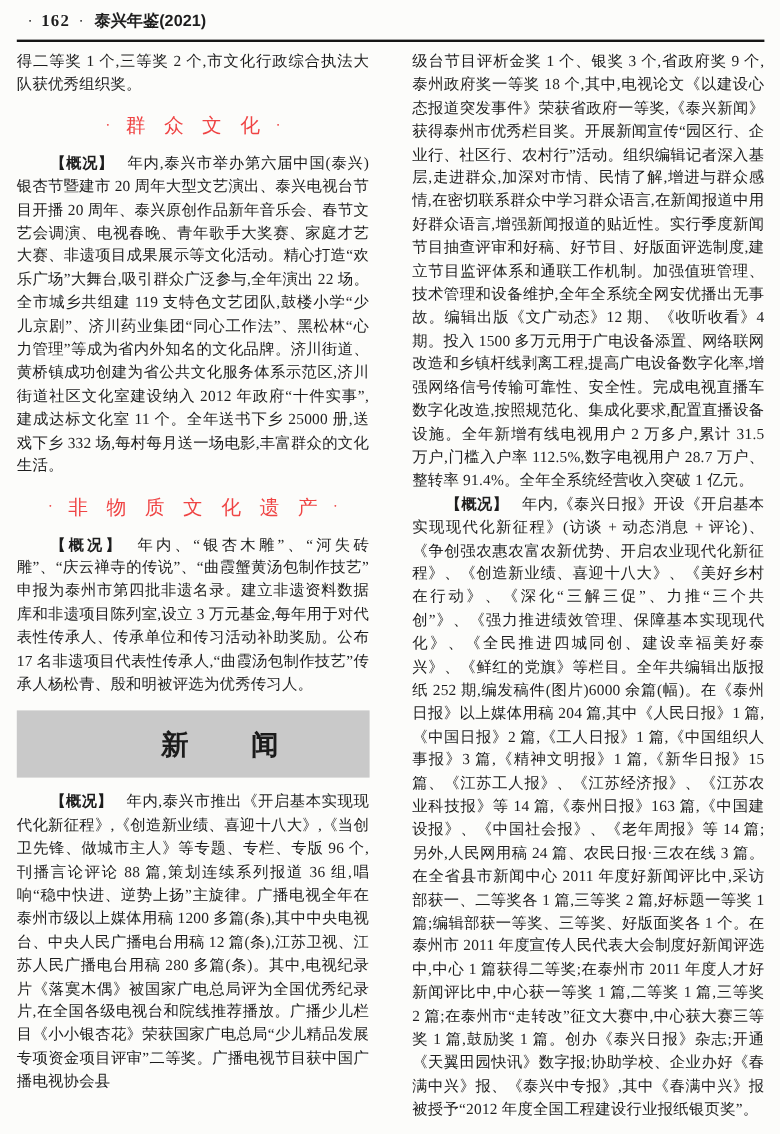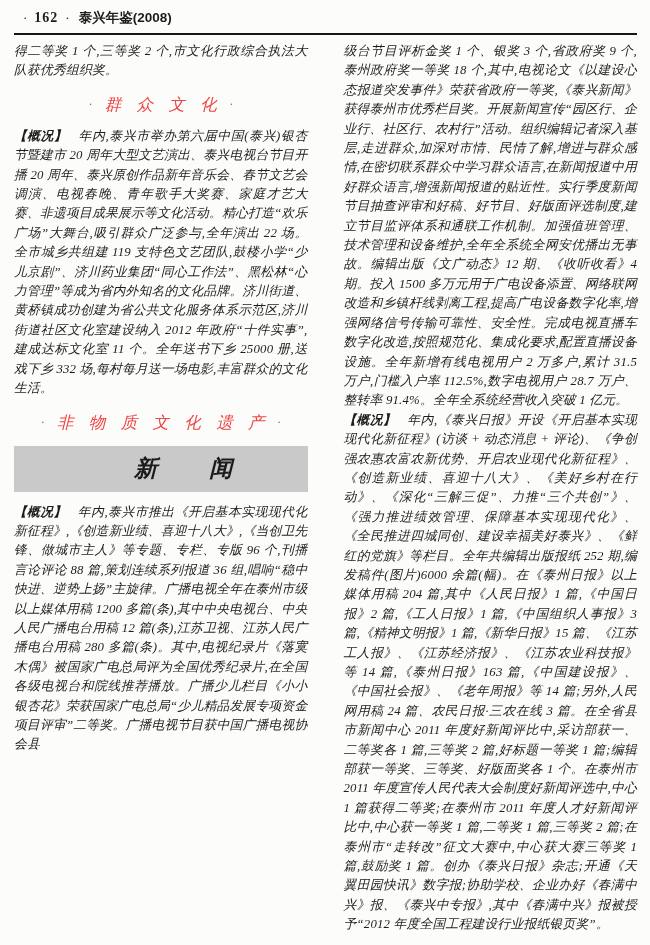--- a/index.html
+++ b/index.html
@@ -34,90 +34,91 @@
   .header-rule {
     position: absolute;
     top: 33px; left: 14px; right: 13px;
     height: 2px; background: #161616;
   }
   .columns {
     position: absolute;
     top: 42px; left: 14px; right: 13px; bottom: 4px;
     display: flex;
     gap: 36px;
-    font-style: italic;
   }
   .col { flex: 1; min-width: 0; }
   .body-par {
     margin: 0;
     font-size: 12.8px;
     line-height: 19.4px;
     text-align: justify;
     letter-spacing: 0.2px;
   }
   .gaikuang-label {
     font-weight: bold;
     font-family: "Liberation Sans", "DejaVu Sans", sans-serif;
     font-size: 12.6px;
     margin-right: 0.9em;
+    margin-left: 28px;
   }
   .sec-heading {
     margin: 13px 0 11px;
     text-align: center;
     font-weight: normal;
     font-size: 16.5px;
     white-space: nowrap;
     color: #ef4444;
   }
   .sec-heading .h-text { letter-spacing: 0.34em; margin-left: 0.34em; }
   .sec-heading .h-dot {
     font-size: 13px;
     letter-spacing: 0;
     vertical-align: 2px;
     margin: 0 0.55em;
   }
   .news-banner {
     margin: 12px 0 11px;
-    height: 46px;
+    height: 56px;
     background: #c9c9c9;
     display: flex; align-items: center; justify-content: center;
     font-family: "Liberation Sans", "DejaVu Sans", sans-serif;
     font-weight: bold;
     font-size: 23px;
     color: #1b1b1b;
     letter-spacing: 2px;
     padding-left: 47px;
   }
 </style>
 </head>
 <body>
 
 <div class="page">
 
   <div class="page-header">
     <span class="hdr-dot">·</span>
       <span class="hdr-num">162</span>
       <span class="hdr-dot">·</span>
-      <span class="hdr-title">泰兴年鉴(2008)</span>
+      <span class="hdr-title">泰兴年鉴(2021)</span>
   </div>
 
   <div class="header-rule"></div>
 
   <div class="columns">
 
     <div class="col">
 
       <p class="body-par"><span>得二等奖 1 个,三等奖 2 个,市文化行政综合执法大队获优秀组织奖。</span></p>
 
       <h2 class="sec-heading"><span class="h-dot">·</span><span class="h-text">群 众 文 化</span><span class="h-dot">·</span></h2>
 
       <p class="body-par"><span class="gaikuang-label">【概况】</span><span>年内,泰兴市举办第六届中国(泰兴)银杏节暨建市 20 周年大型文艺演出、泰兴电视台节目开播 20 周年、泰兴原创作品新年音乐会、春节文艺会调演、电视春晚、青年歌手大奖赛、家庭才艺大赛、非遗项目成果展示等文化活动。精心打造“欢乐广场”大舞台,吸引群众广泛参与,全年演出 22 场。全市城乡共组建 119 支特色文艺团队,鼓楼小学“少儿京剧”、济川药业集团“同心工作法”、黑松林“心力管理”等成为省内外知名的文化品牌。济川街道、黄桥镇成功创建为省公共文化服务体系示范区,济川街道社区文化室建设纳入 2012 年政府“十件实事”,建成达标文化室 11 个。全年送书下乡 25000 册,送戏下乡 332 场,每村每月送一场电影,丰富群众的文化生活。</span></p>
 
       <h2 class="sec-heading"><span class="h-dot">·</span><span class="h-text">非 物 质 文 化 遗 产</span><span class="h-dot">·</span></h2>
 
+      <p class="body-par"><span class="gaikuang-label">【概况】</span><span>年内、“银杏木雕”、“河失砖雕”、“庆云禅寺的传说”、“曲霞蟹黄汤包制作技艺” 申报为泰州市第四批非遗名录。建立非遗资料数据库和非遗项目陈列室,设立 3 万元基金,每年用于对代表性传承人、传承单位和传习活动补助奖励。公布 17 名非遗项目代表性传承人,“曲霞汤包制作技艺”传承人杨松青、殷和明被评选为优秀传习人。</span></p>
 
       <div class="news-banner">
           <span>新　　闻</span>
         </div>
 
 
       <p class="body-par"><span class="gaikuang-label">【概况】</span><span>年内,泰兴市推出《开启基本实现现代化新征程》,《创造新业绩、喜迎十八大》,《当创卫先锋、做城市主人》等专题、专栏、专版 96 个,刊播言论评论 88 篇,策划连续系列报道 36 组,唱响“稳中快进、逆势上扬”主旋律。广播电视全年在泰州市级以上媒体用稿 1200 多篇(条),其中中央电视台、中央人民广播电台用稿 12 篇(条),江苏卫视、江苏人民广播电台用稿 280 多篇(条)。其中,电视纪录片《落寞木偶》被国家广电总局评为全国优秀纪录片,在全国各级电视台和院线推荐播放。广播少儿栏目《小小银杏花》荣获国家广电总局“少儿精品发展专项资金项目评审”二等奖。广播电视节目获中国广播电视协会县</span></p>
 
     </div>
 

